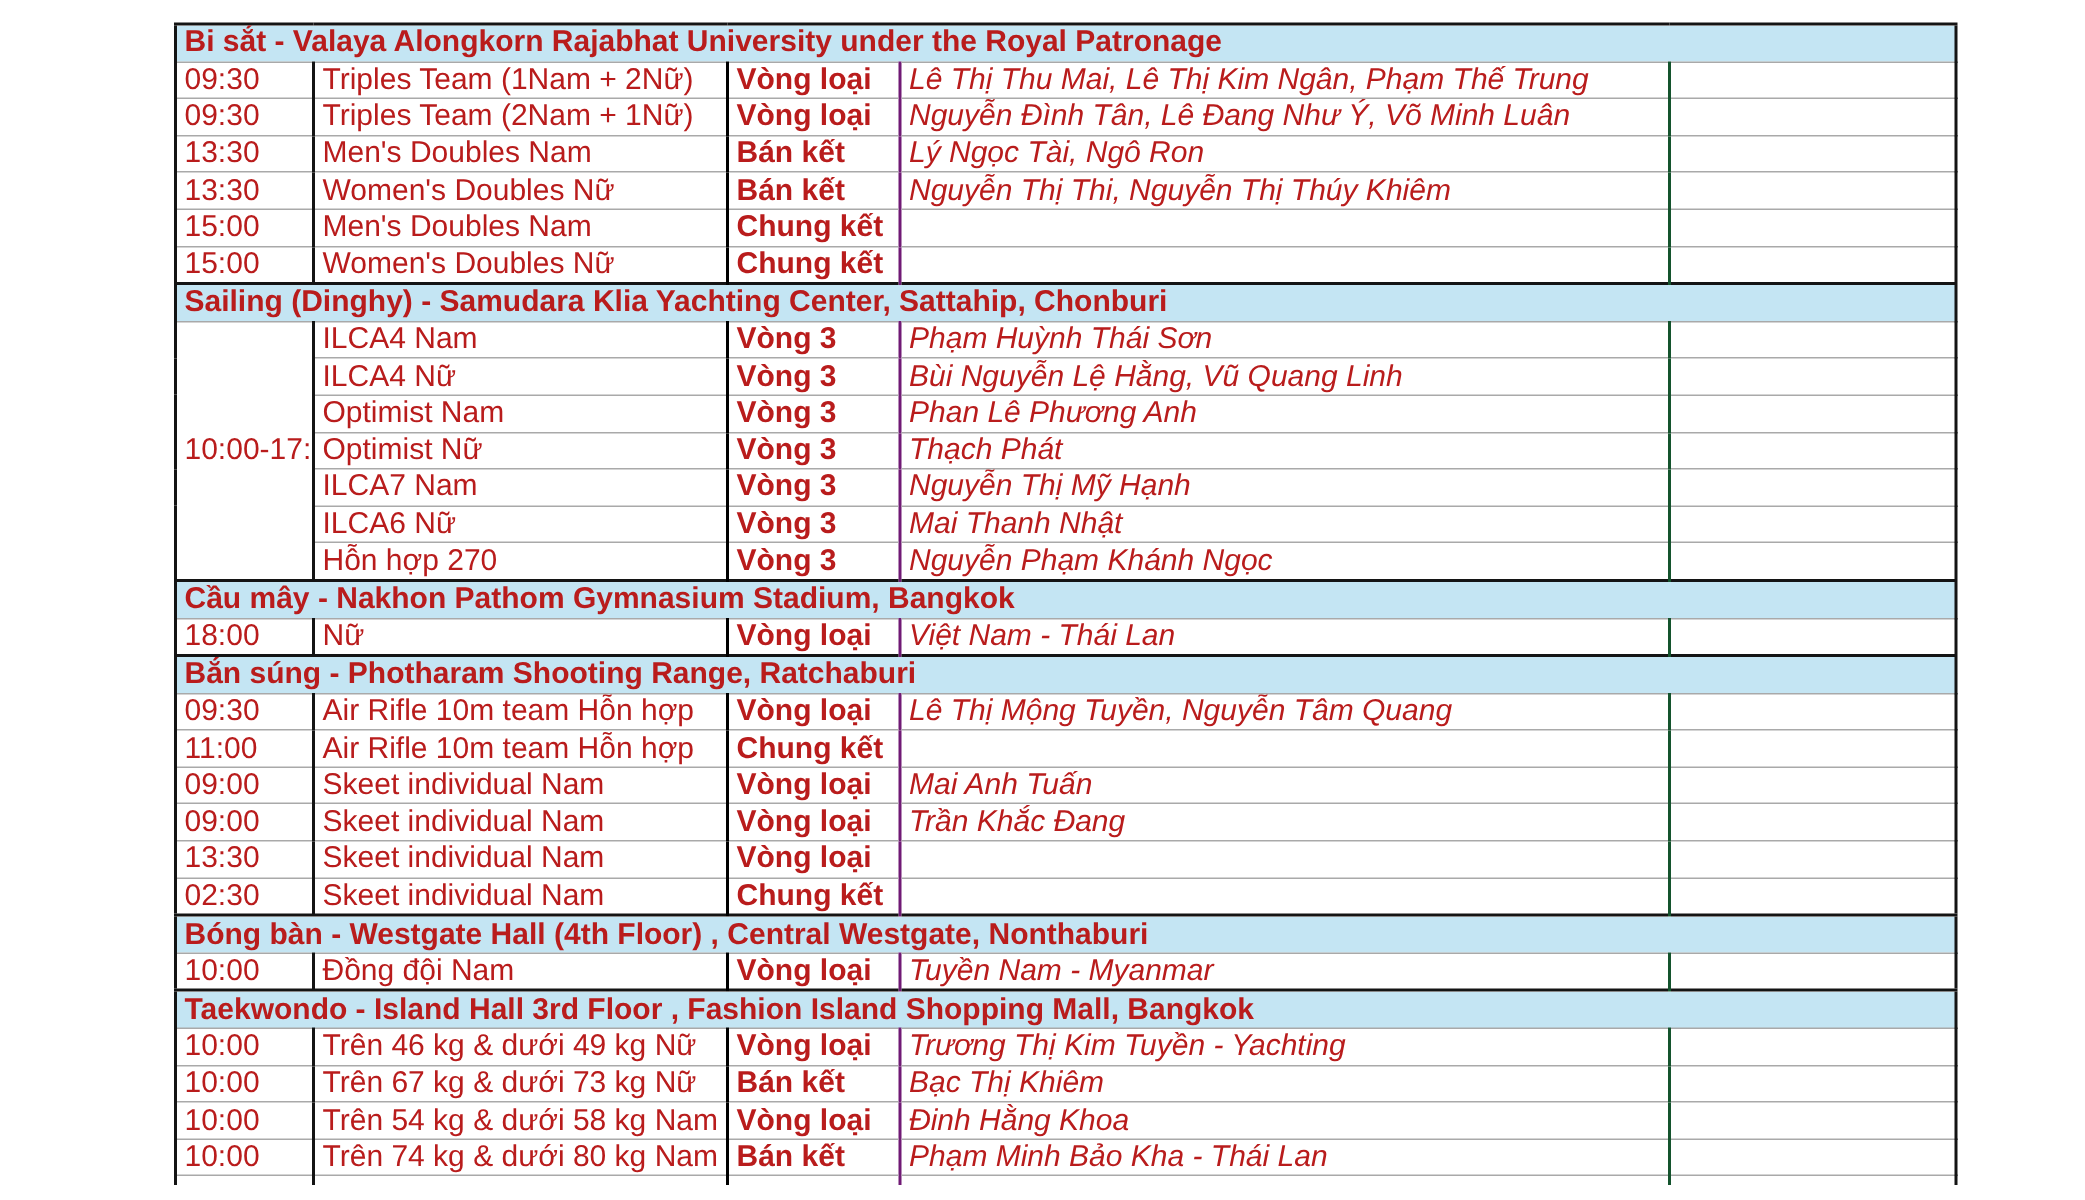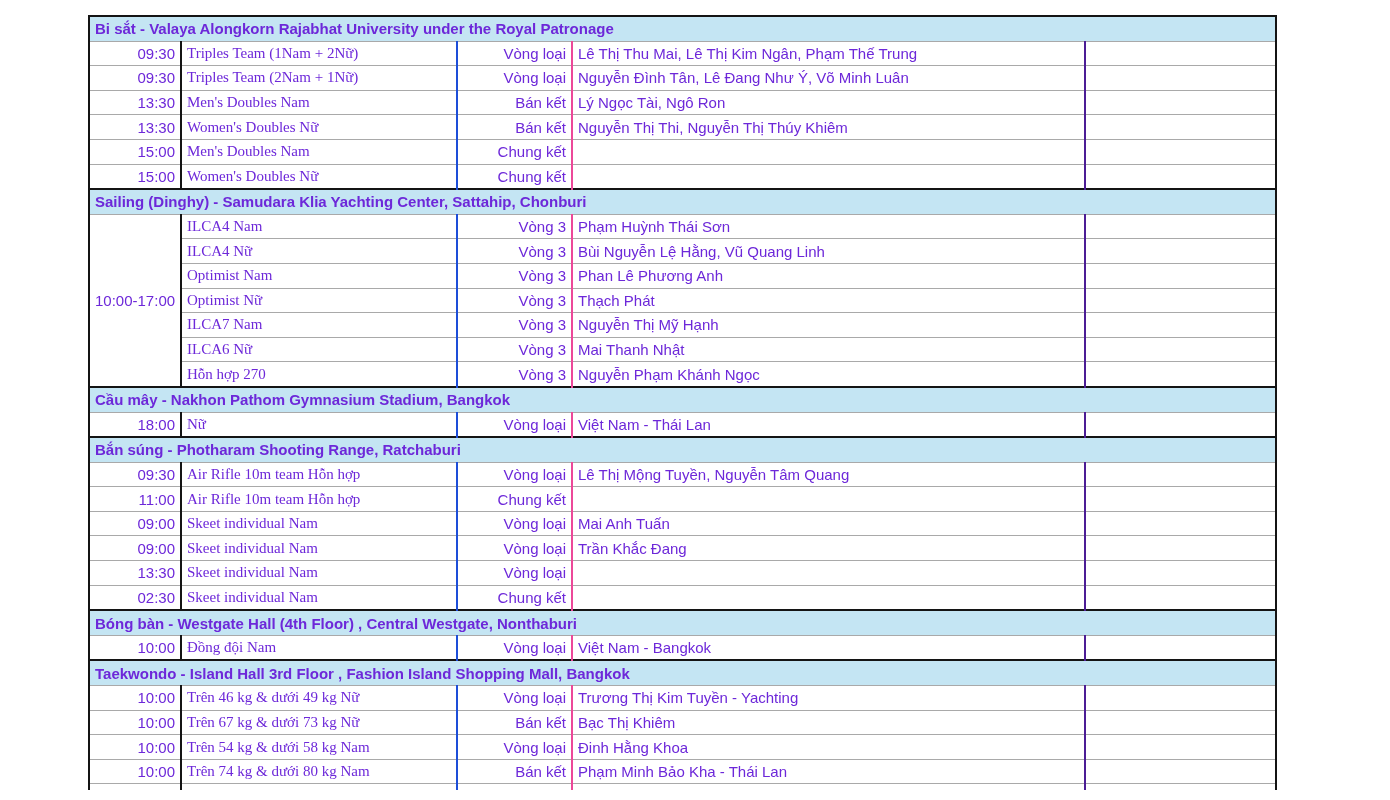--- a/index.html
+++ b/index.html
@@ -4,32 +4,32 @@
 <style>
   html,body{
     margin:0;padding:0;background:#ffffff;
     width:1390px;height:800px;overflow:hidden;
   }
   .sheet{
     position:absolute;left:88px;top:15px;
   }
   table.schedule{
     border-collapse:collapse;table-layout:fixed;width:1187px;
-    font-family:"Liberation Sans",sans-serif;font-size:15px;color:#6d28d9;
-    border:2px solid #141414;border-bottom:none;
+    font-family:"Liberation Sans",sans-serif;font-size:20px;color:#b91c1c;
+    border:2px solid #141414;border-bottom:none;margin-left:28px;
   }
   table.schedule td{
     height:23.6px;padding:0 5px;vertical-align:middle;
     border-bottom:1px solid #a9a9a9;
     overflow:hidden;white-space:nowrap;
   }
-  td.c-time{border-right:2px solid #141414;text-align:right;padding:0 2px;}
-  td.c-event{border-right:2px solid #1d4ed8;font-family:Liberation Serif, serif;}
-  td.c-round{border-right:2px solid #ec4899;text-align:right;}
-  td.c-names{border-right:2px solid #4c1d95;}
+  td.c-time{border-right:2px solid #141414;text-align:left;padding:0 2px;}
+  td.c-event{border-right:2px solid #000000;}
+  td.c-round{border-right:2px solid #701a75;text-align:left;font-weight:bold;}
+  td.c-names{border-right:2px solid #14532d;font-style:italic;}
   td.c-note{}
   td.section-header{
     background:#c4e5f3;font-weight:bold;height:22.5px;
     border-top:2px solid #141414;border-bottom:1px solid #6e6e6e;
     padding:0 4px;
   }
   tr.stub-row td{
     height:6px;border-bottom:none;
   }
 </style>
@@ -192,21 +192,21 @@
           <td class="c-names"></td>
           <td class="c-note"></td>
         </tr>
         <tr>
           <td class="section-header" colspan="5">Bóng bàn - Westgate Hall (4th Floor) , Central Westgate, Nonthaburi</td>
         </tr>
         <tr>
           <td class="c-time">10:00</td>
           <td class="c-event">Đồng đội Nam</td>
           <td class="c-round">Vòng loại</td>
-          <td class="c-names">Việt Nam - Bangkok</td>
+          <td class="c-names">Tuyền Nam - Myanmar</td>
           <td class="c-note"></td>
         </tr>
         <tr>
           <td class="section-header" colspan="5">Taekwondo - Island Hall 3rd Floor , Fashion Island Shopping Mall, Bangkok</td>
         </tr>
         <tr>
           <td class="c-time">10:00</td>
           <td class="c-event">Trên 46 kg &amp; dưới 49 kg Nữ</td>
           <td class="c-round">Vòng loại</td>
           <td class="c-names">Trương Thị Kim Tuyền - Yachting</td>

